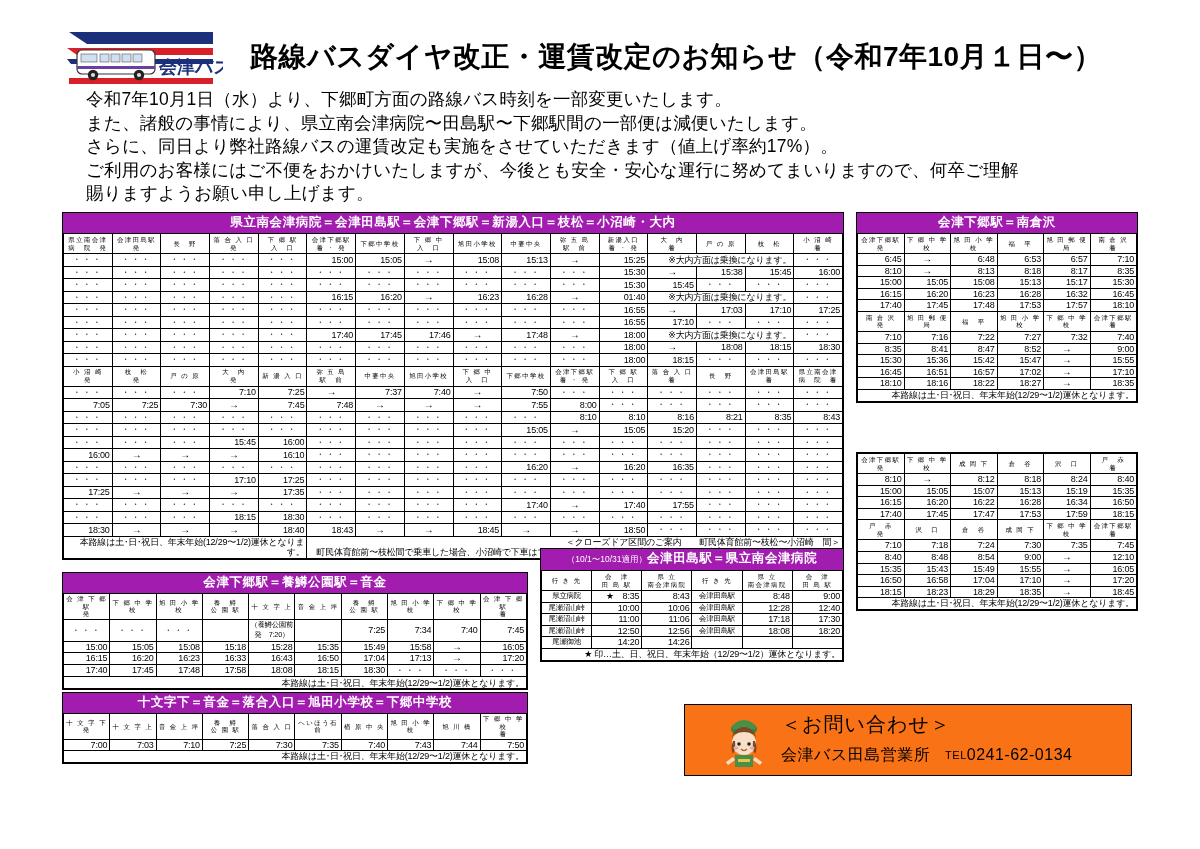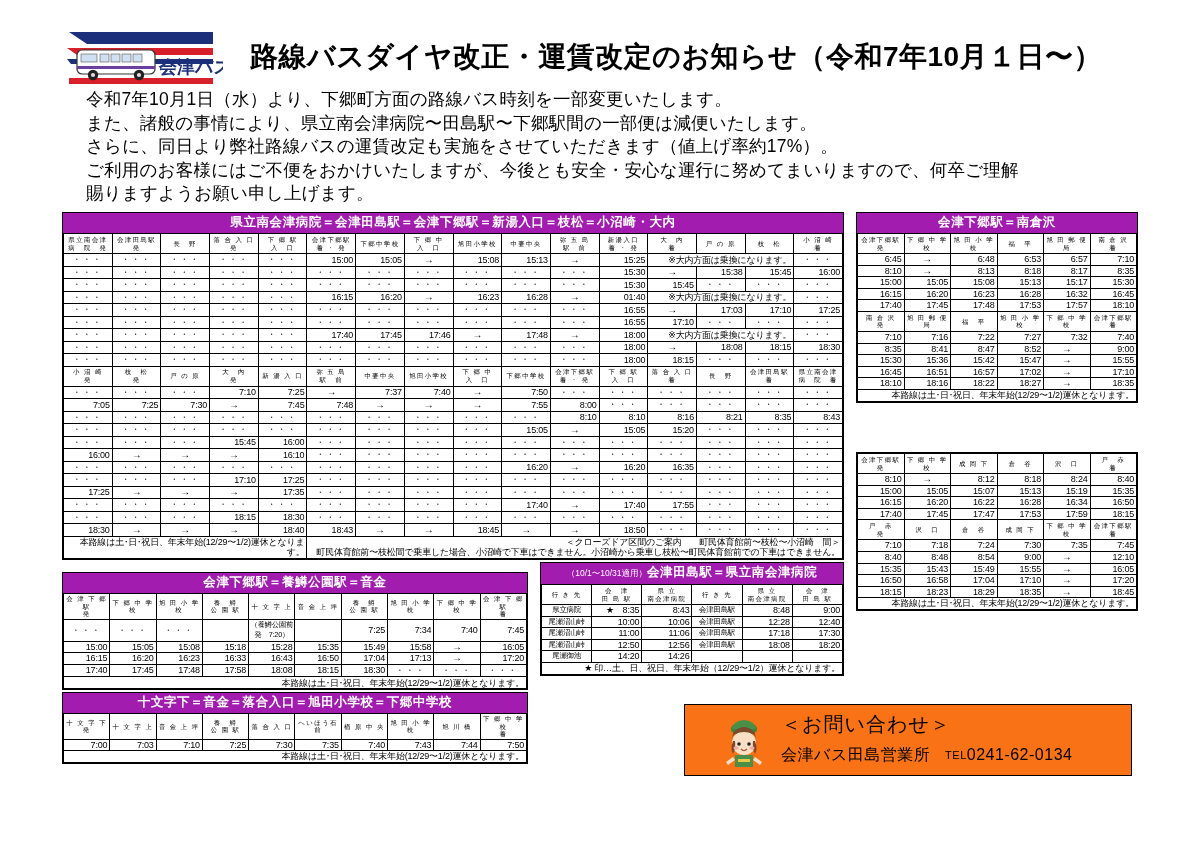--- a/index.html
+++ b/index.html
@@ -55,21 +55,21 @@
   .tiny-note{
     font-size:6.1px;text-align:left;padding-left:2px;letter-spacing:-.3px;
     color:#000;
   }
   
   #t-main      {left:62px; top:212px; width:782px;}
   #t-minamikura{left:856px;top:212px; width:282px;}
   #t-toaka     {left:856px;top:452px; width:282px;}
   #t-onkane    {left:62px; top:572px; width:466px;}
   #t-jumonji   {left:62px; top:692px; width:466px;}
-  #t-tajima    {left:540px;top:562px; width:304px;}
+  #t-tajima    {left:540px;top:548px; width:304px;}
   
   .contact{
     position:absolute;left:684px;top:704px;width:448px;height:72px;
     border:1.3px solid #000;background:#f97316;box-sizing:border-box;
   }
   .contact .ct-title{
     position:absolute;left:96px;top:6px;font-size:20px;letter-spacing:1px;
   }
   .contact .ct-line{
     position:absolute;left:96px;top:40px;font-size:16px;letter-spacing:.5px;

